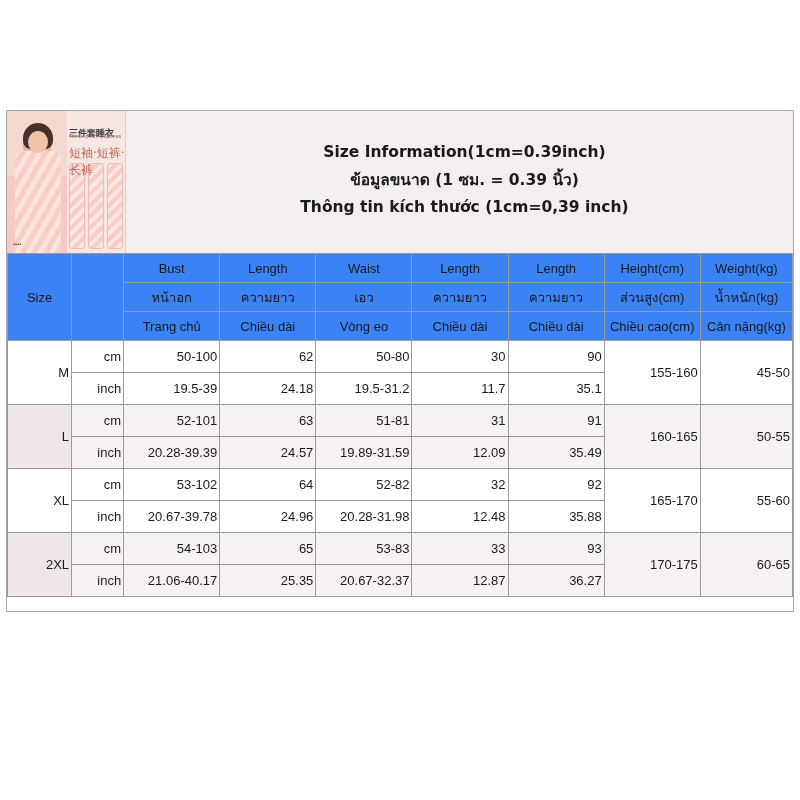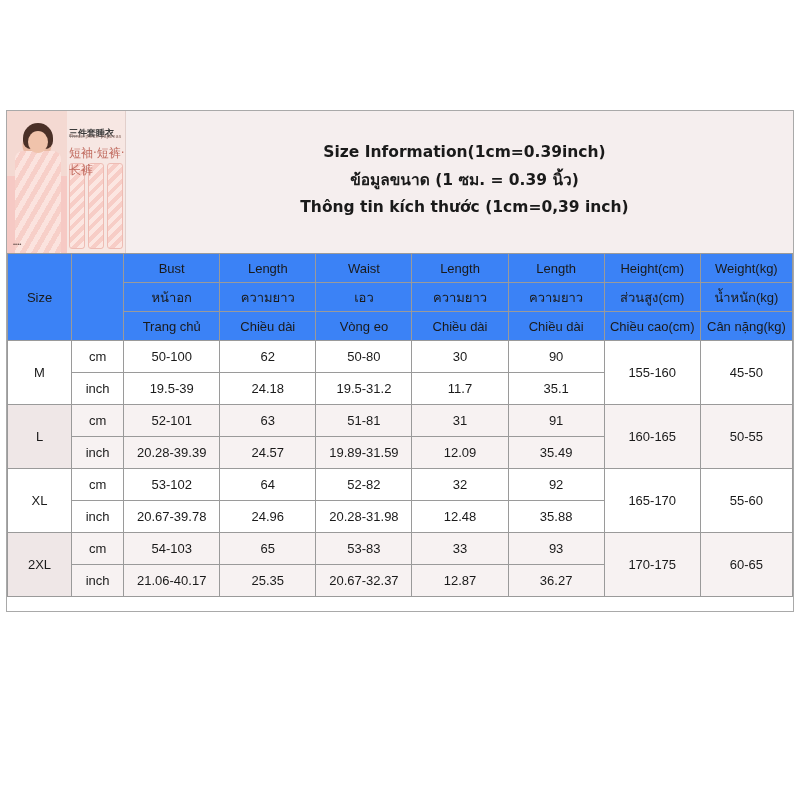--- a/index.html
+++ b/index.html
@@ -166,21 +166,21 @@
   }
   .size-label-head {
     background: #f1eaea;
     font-weight: bold;
     font-size: 22px;
   }
   .unit-cell { background: #ffffff; font-size: 13px; }
   .row-band td { background: #ffffff; }
   .row-shade td { background: #f7f2f2; }
   .row-shade .size-cell { background: #efe7e7; }
-  tr.data td { height: 25px; }
+  tr.data td { height: 25px; text-align: right; }
 
   .sub-th { font-size: 12.5px; }
   .blank-head { background: #f5eeee; }
 
   
   .attention {
     padding: 4px 6px 10px 6px;
     background: #ffffff;
   }
   .attention div {

